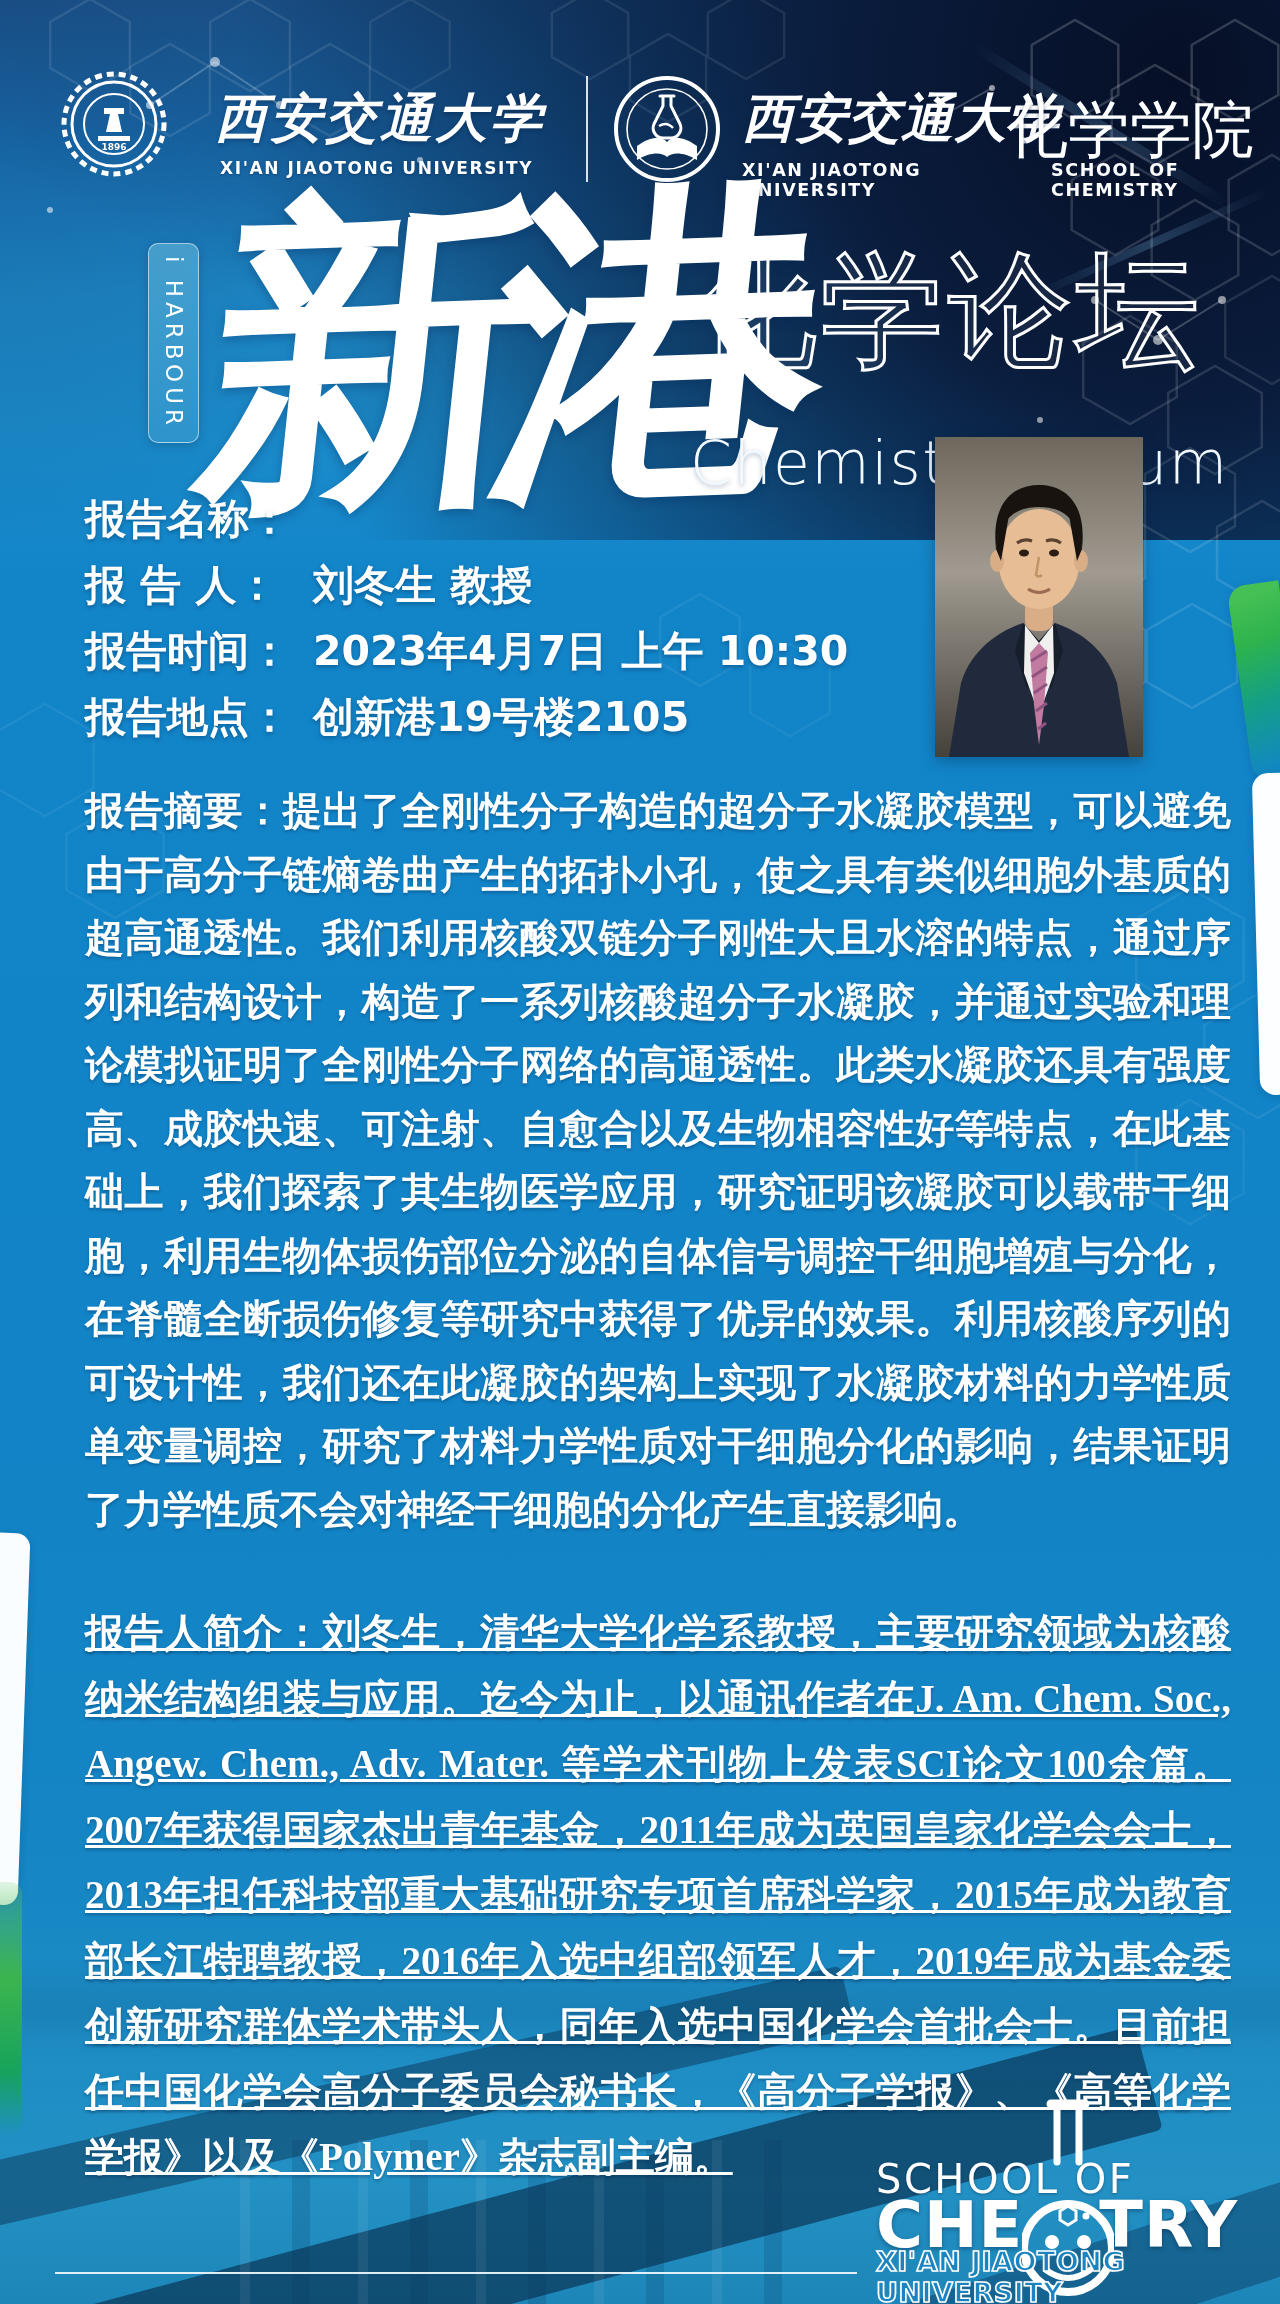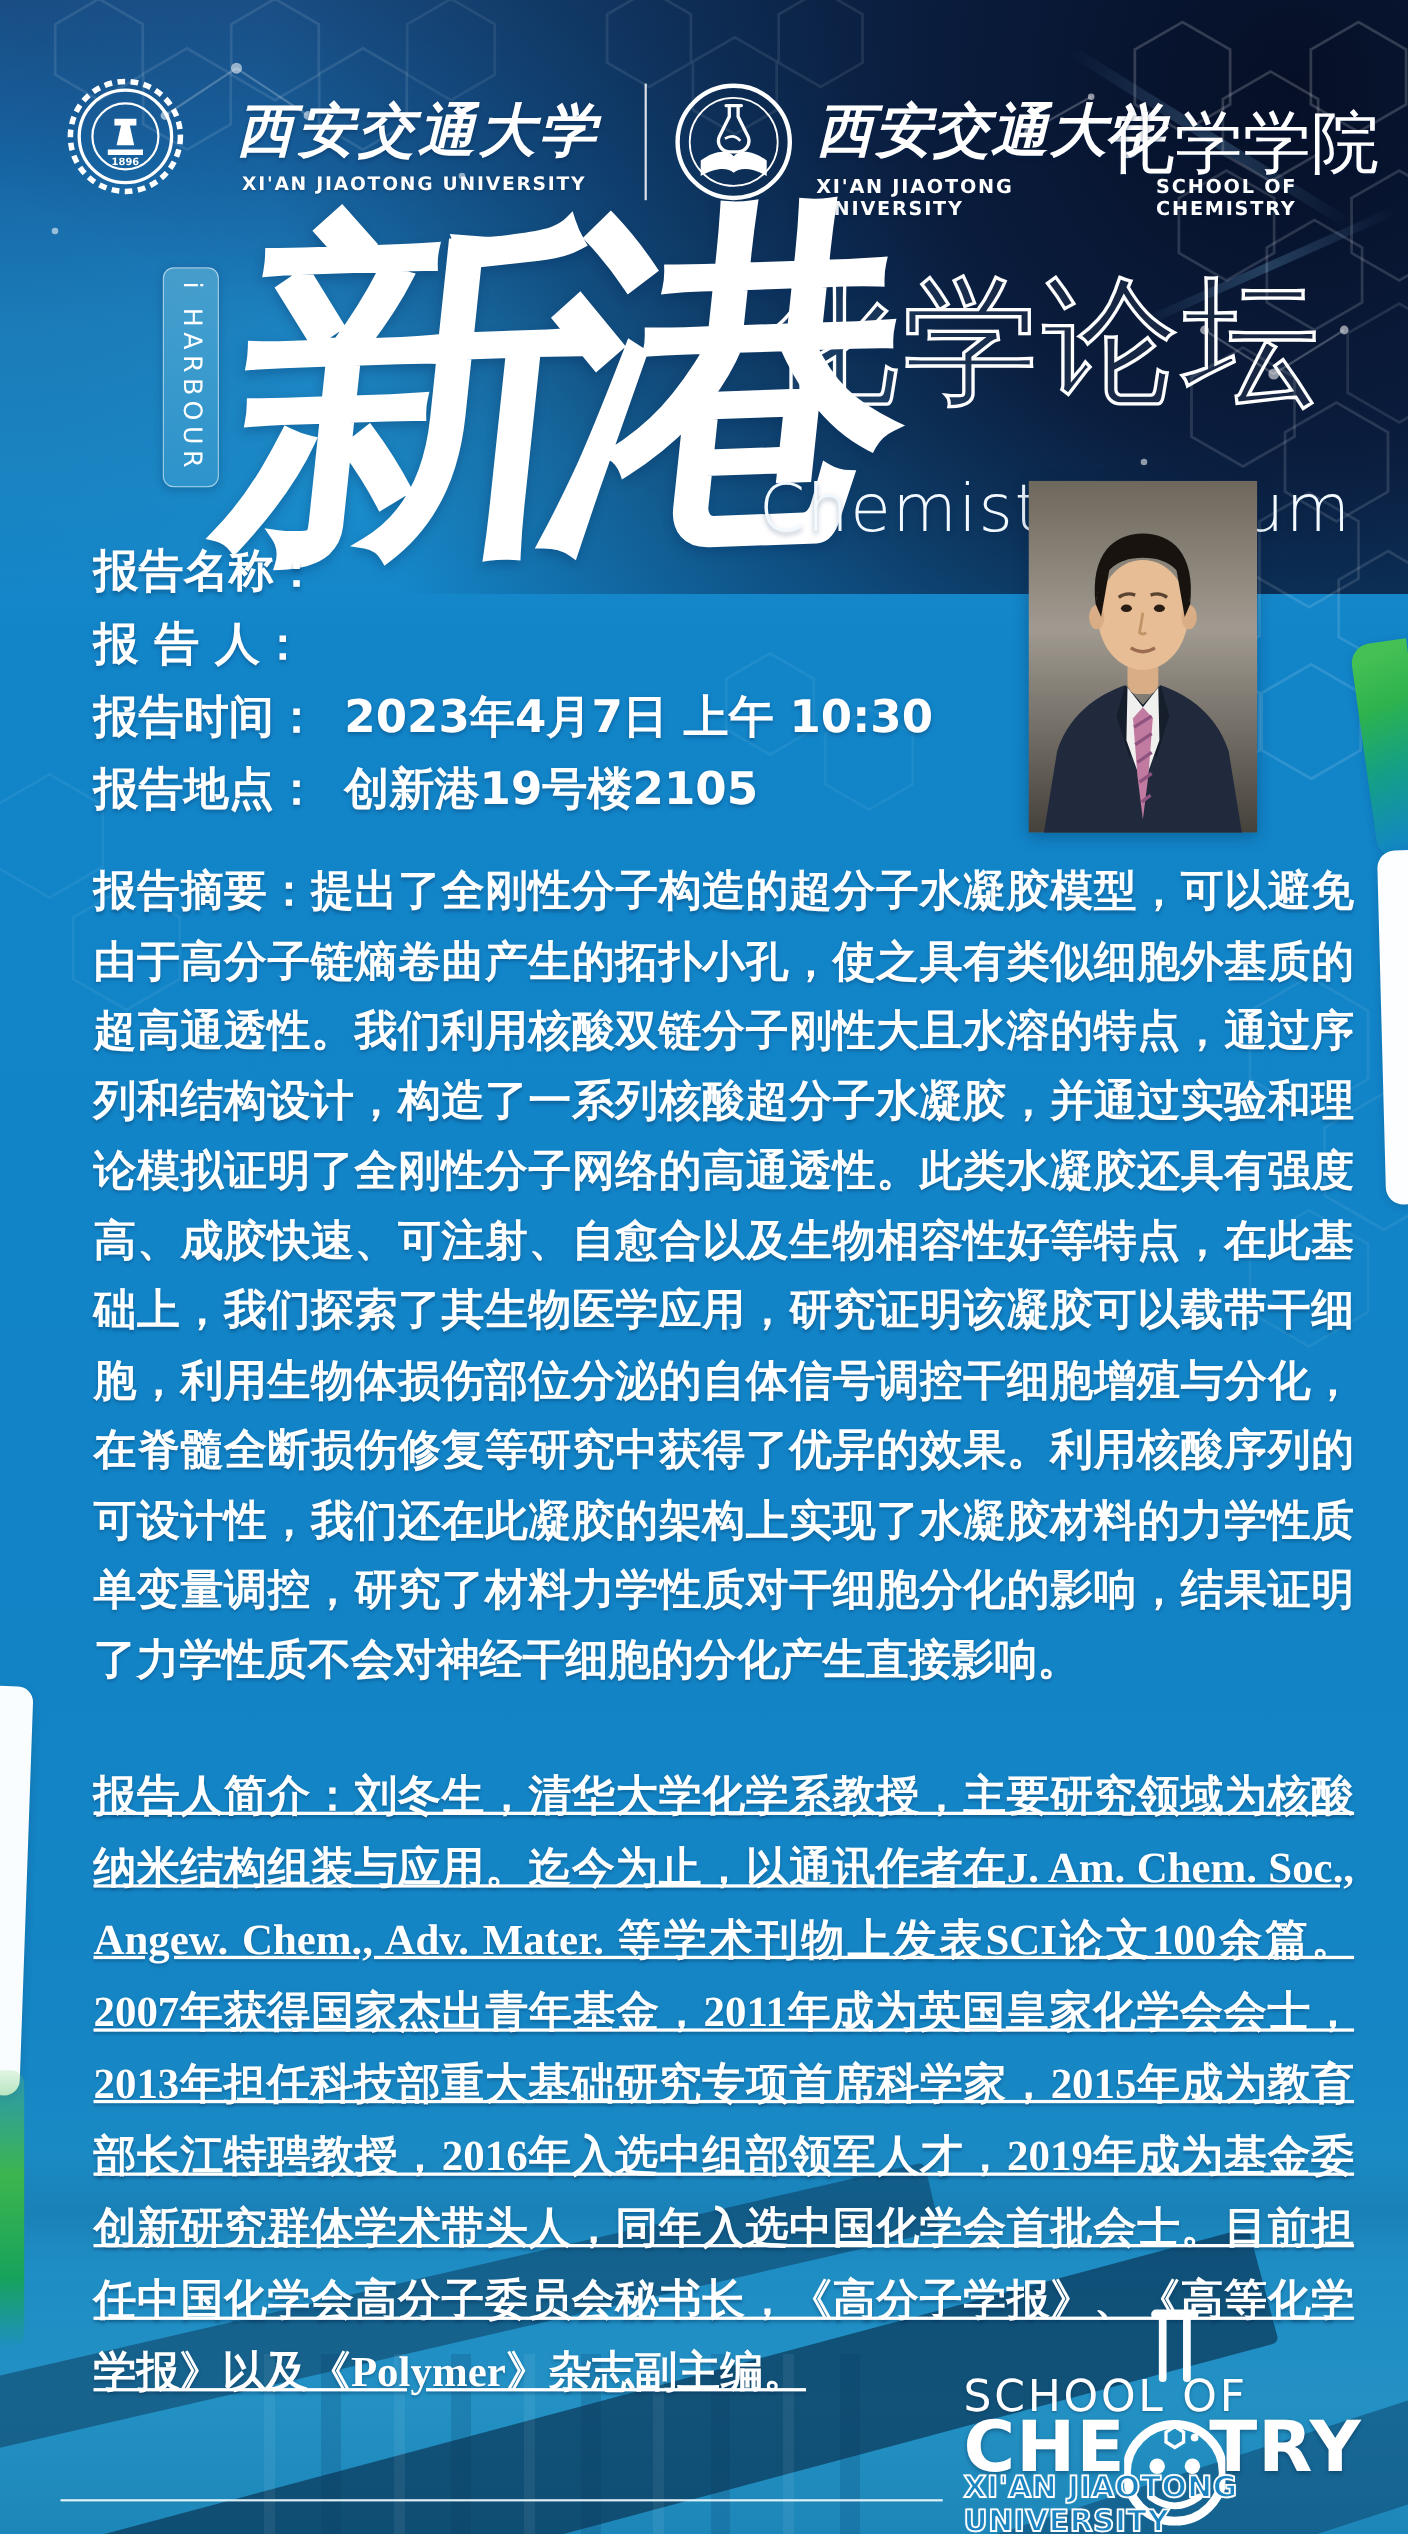--- a/index.html
+++ b/index.html
@@ -212,20 +212,21 @@
   <div class="abs calligraphy">新港</div>
   <div class="abs title-cn">化学论坛</div>
   <div class="abs title-en">Chemistry Forum</div>
 
   <div class="abs info">
     <div class="info-row">
       <span class="info-label">报告名称：</span>
     </div>
     <div class="info-row">
       <span class="info-label">报 告 人：</span>
+      <span class="info-value">刘冬生 教授</span>
     </div>
     <div class="info-row">
       <span class="info-label">报告时间：</span>
       <span class="info-value">2023年4月7日 上午 10:30</span>
     </div>
     <div class="info-row">
       <span class="info-label">报告地点：</span>
       <span class="info-value">创新港19号楼2105</span>
     </div>
   </div>

